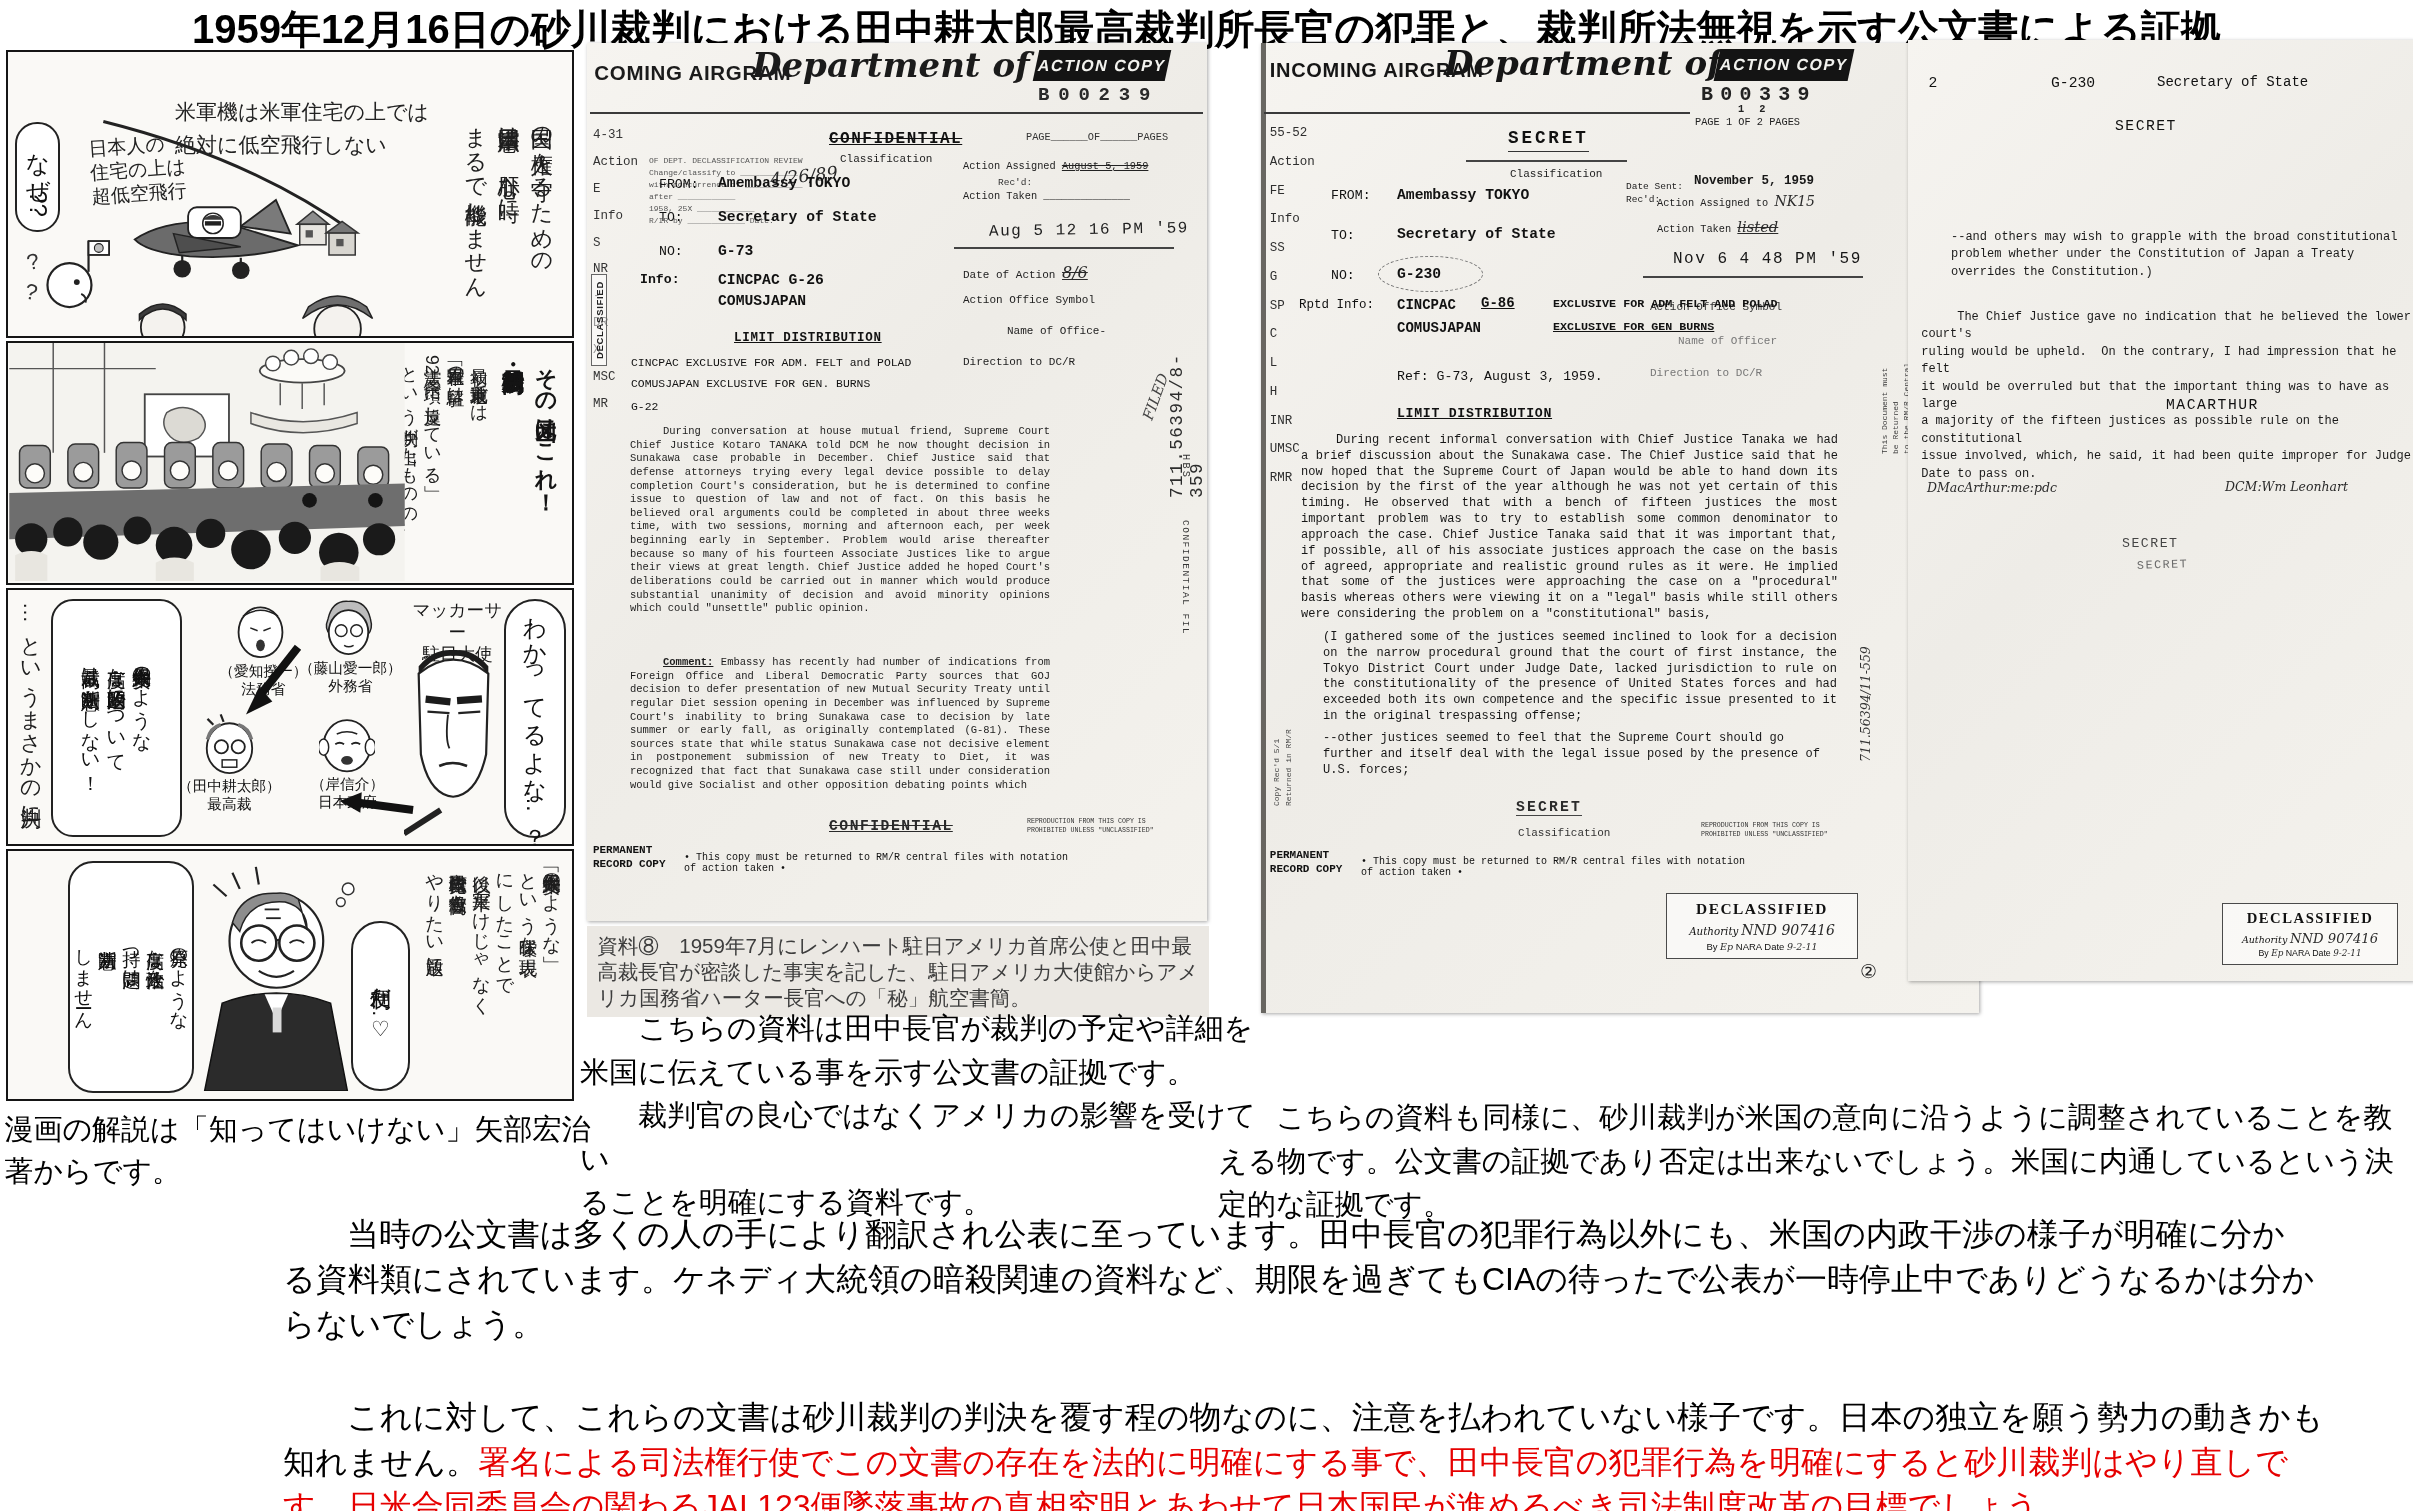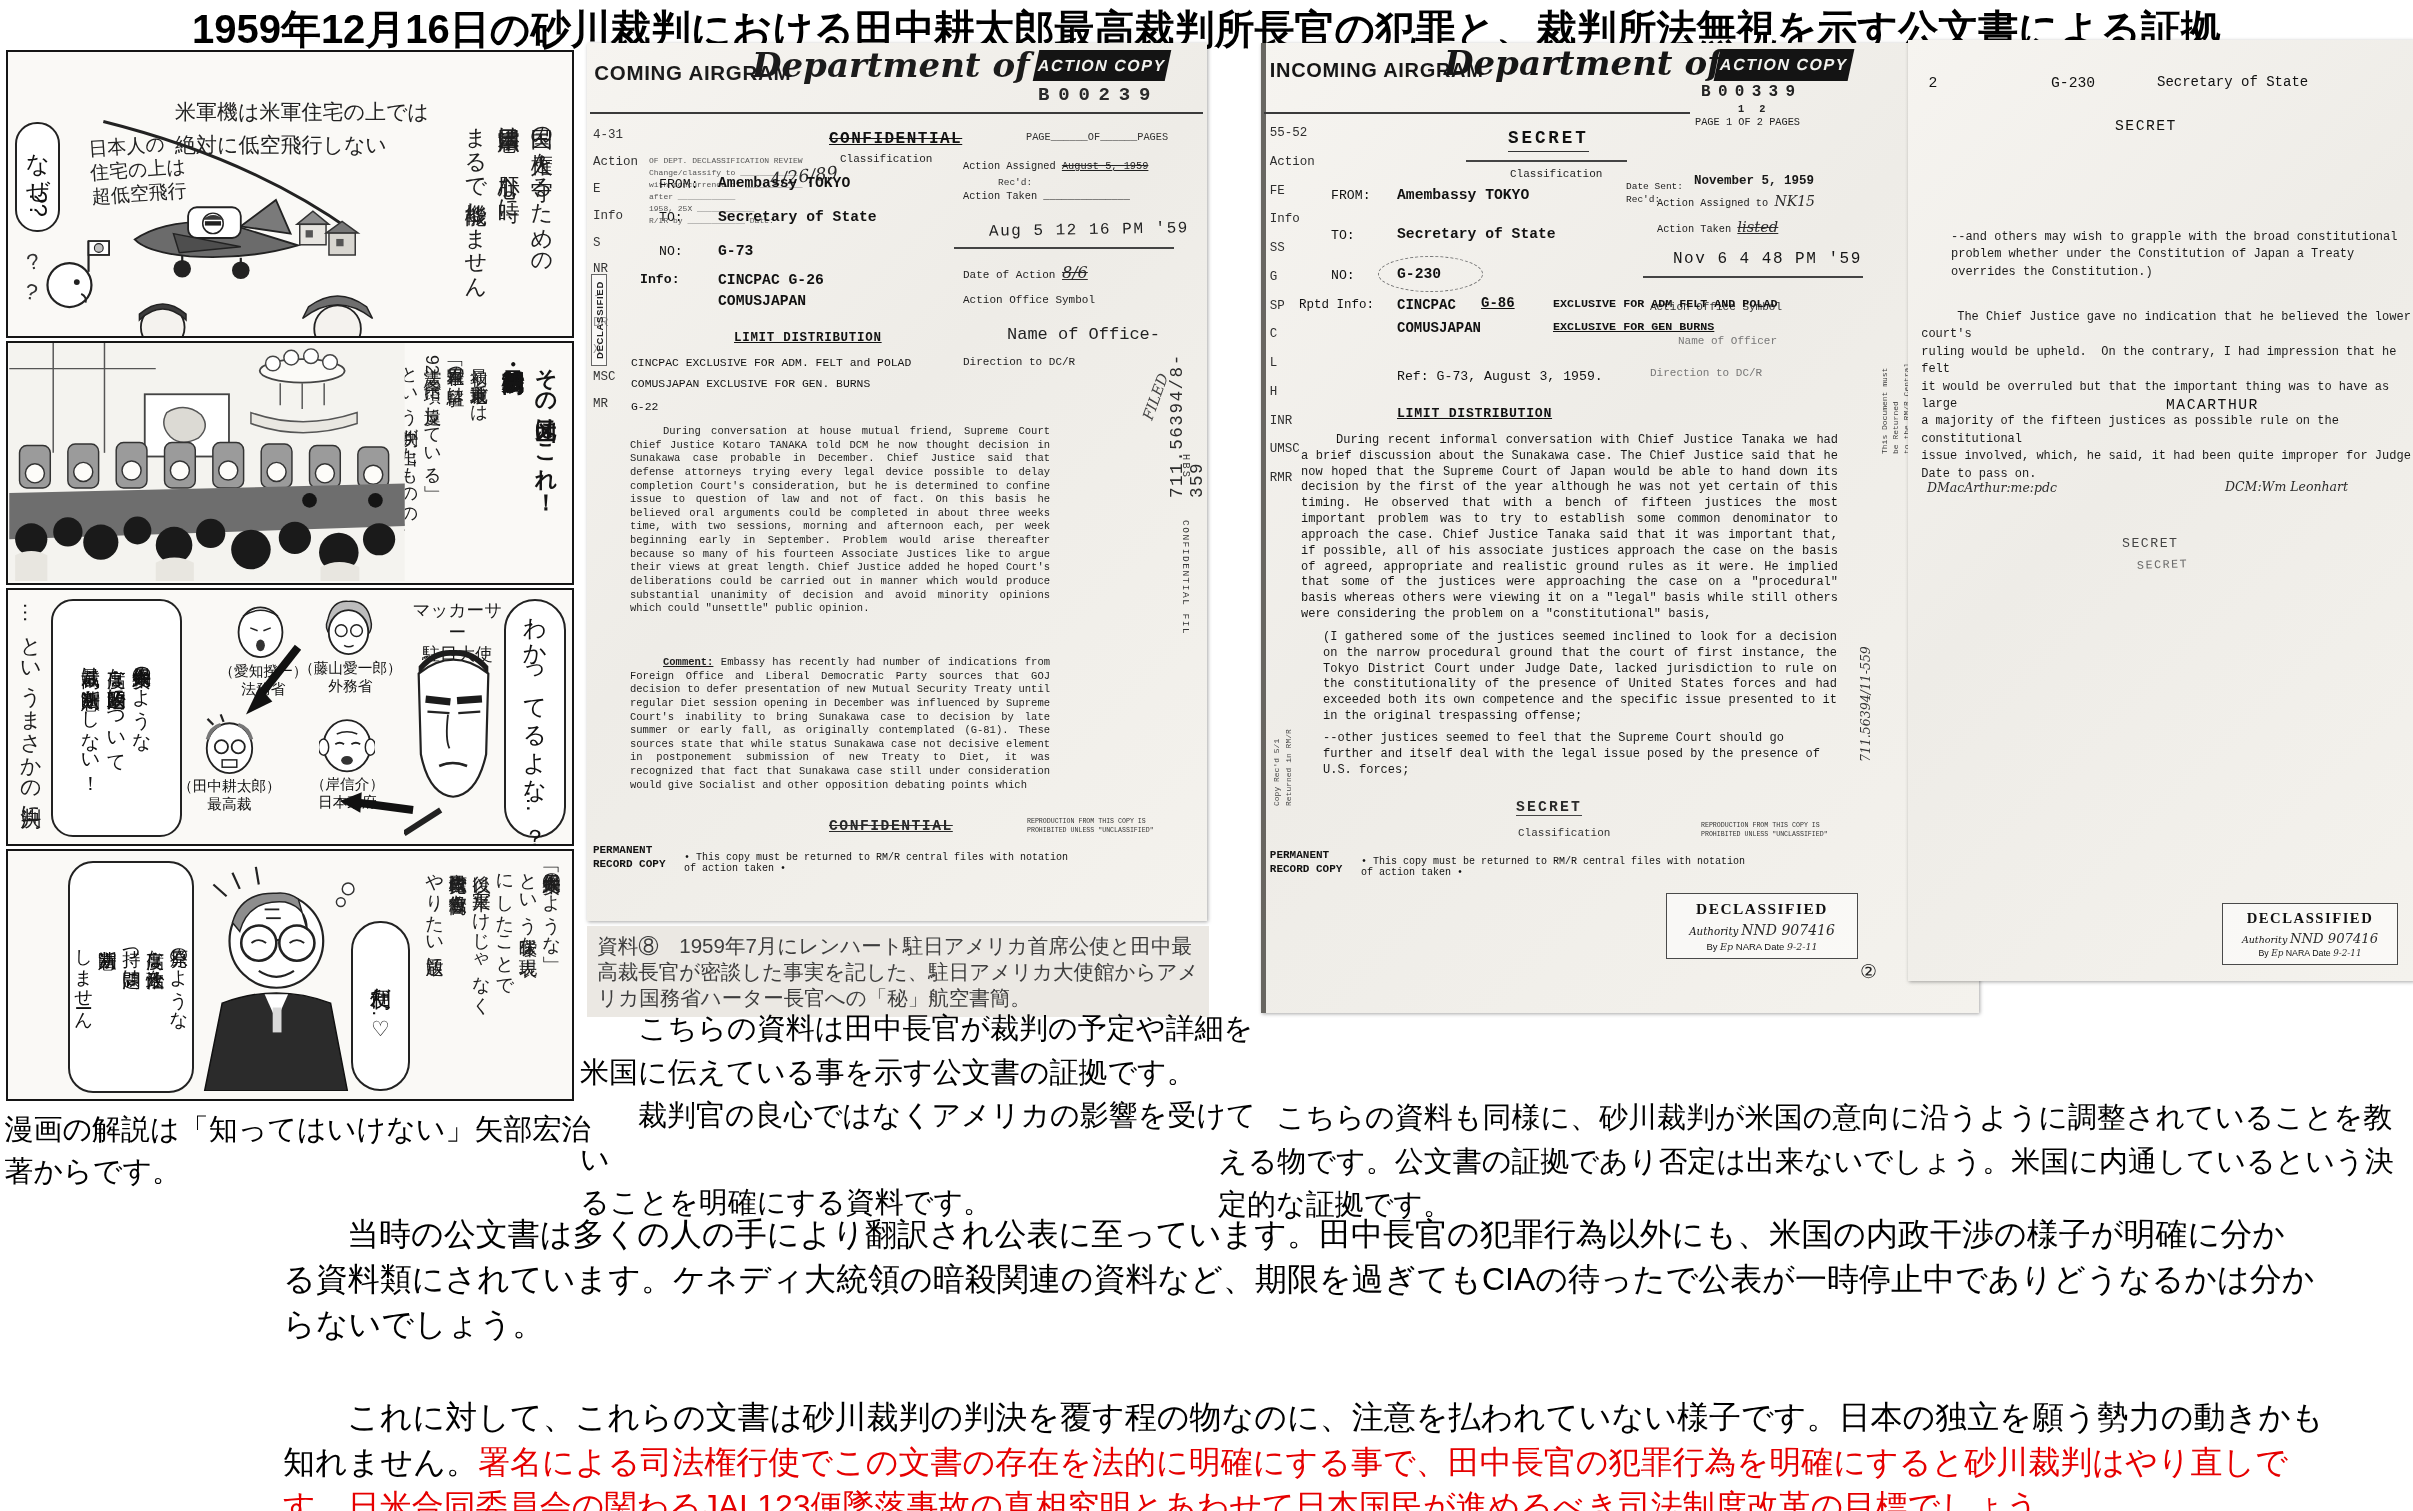--- a/index.html
+++ b/index.html
@@ -302,21 +302,21 @@
     </div>
     <div class="abs mono" style="left:411px;top:134px;font-size:9.5px;color:#333;">Rec'd:</div>
     <div class="abs mono" style="left:376px;top:147px;font-size:10.3px;color:#222;">Action Taken ______________</div>
     <div class="abs mono" style="left:402px;top:178px;font-size:16px;letter-spacing:1.5px;color:#1f1f1f;transform:rotate(-1deg);">Aug 5  12 16 PM '59</div>
     <div class="abs" style="left:367px;top:204px;width:220px;height:1.5px;background:#444;"></div>
     <div class="abs mono" style="left:376px;top:220px;font-size:11px;color:#222;">
       <span>Date of Action</span>
       <span class="hand strikeu" style="font-size:16px;text-align:center;">8/6</span>
     </div>
     <div class="abs mono" style="left:376px;top:251px;font-size:11px;color:#222;">Action Office Symbol</div>
-    <div class="abs mono" style="left:376px;top:282px;font-size:17px;color:#222;padding-left:44px;">Name of Office-</div>
+    <div class="abs mono" style="left:376px;top:282px;font-size:11px;color:#222;padding-left:44px;">Name of Office-</div>
     <div class="abs mono" style="left:376px;top:313px;font-size:11px;color:#222;">Direction to DC/R</div>
     <div class="abs mono" style="left:72px;top:134px;font-size:13.2px;">FROM:</div>
     <div class="abs mono" style="left:131px;top:132px;font-size:14.7px;font-weight:bold;">Amembassy TOKYO</div>
     <div class="abs mono" style="left:72px;top:167px;font-size:13.2px;">TO:</div>
     <div class="abs mono" style="left:131px;top:166px;font-size:14.7px;font-weight:bold;">Secretary of State</div>
     <div class="abs mono" style="left:72px;top:201px;font-size:13.2px;">NO:</div>
     <div class="abs mono" style="left:131px;top:200px;font-size:14.7px;font-weight:bold;">G-73</div>
     <div class="abs mono" style="left:53px;top:229px;font-size:13.2px;font-weight:bold;">Info:</div>
     <div class="abs mono pre" style="left:131px;top:227px;font-size:14.7px;font-weight:bold;line-height:1.45;">CINCPAC  G-26
 COMUSJAPAN</div>
@@ -350,21 +350,21 @@
 ることを明確にする資料です。</div>
 
   <div class="abs paper" style="left:1261px;top:43px;width:718px;height:970px;">
     <div class="abs" style="left:0;top:0;width:5.1px;height:100%;background:#46443f;opacity:.8;"></div>
     <div class="abs" style="right:0;top:29px;width:2.9px;height:90%;background:#7a766e;"></div>
     <div class="abs" style="left:8.8px;top:16px;font-size:20px;font-weight:bold;letter-spacing:0.7px;color:#161616;">INCOMING AIRGRAM</div>
     <div class="abs serifi" style="left:183px;top:0px;font-size:34px;font-weight:bold;color:#161616;">Department of State</div>
     <div class="abs badge" style="left:456px;top:5.9px;width:134px;height:32px;font-size:16px;">
       <span>ACTION COPY</span>
     </div>
-    <div class="abs mono" style="left:440px;top:40px;font-size:16px;font-weight:bold;letter-spacing:7.3px;color:#222;">B00339</div>
+    <div class="abs mono" style="left:440px;top:40px;font-size:20px;font-weight:bold;letter-spacing:7.3px;color:#222;">B00339</div>
     <div class="abs mono" style="left:477px;top:60px;font-size:10.3px;font-weight:bold;letter-spacing:4.4px;color:#222;">1      2</div>
     <div class="abs mono" style="left:434px;top:73px;font-size:10.3px;color:#222;">PAGE   1   OF   2   PAGES</div>
     <div class="abs rule" style="left:2.9px;top:69px;width:426px;"></div>
     <div class="abs mono pre" style="left:8.8px;top:76px;font-size:12.5px;line-height:2.3;color:#2e2e2e;">55-52
 Action
 FE
 Info
 SS
 G
 SP

